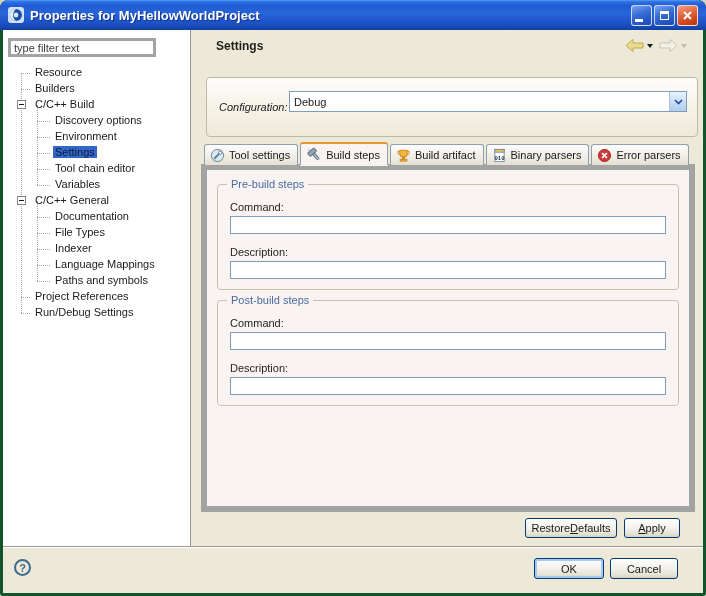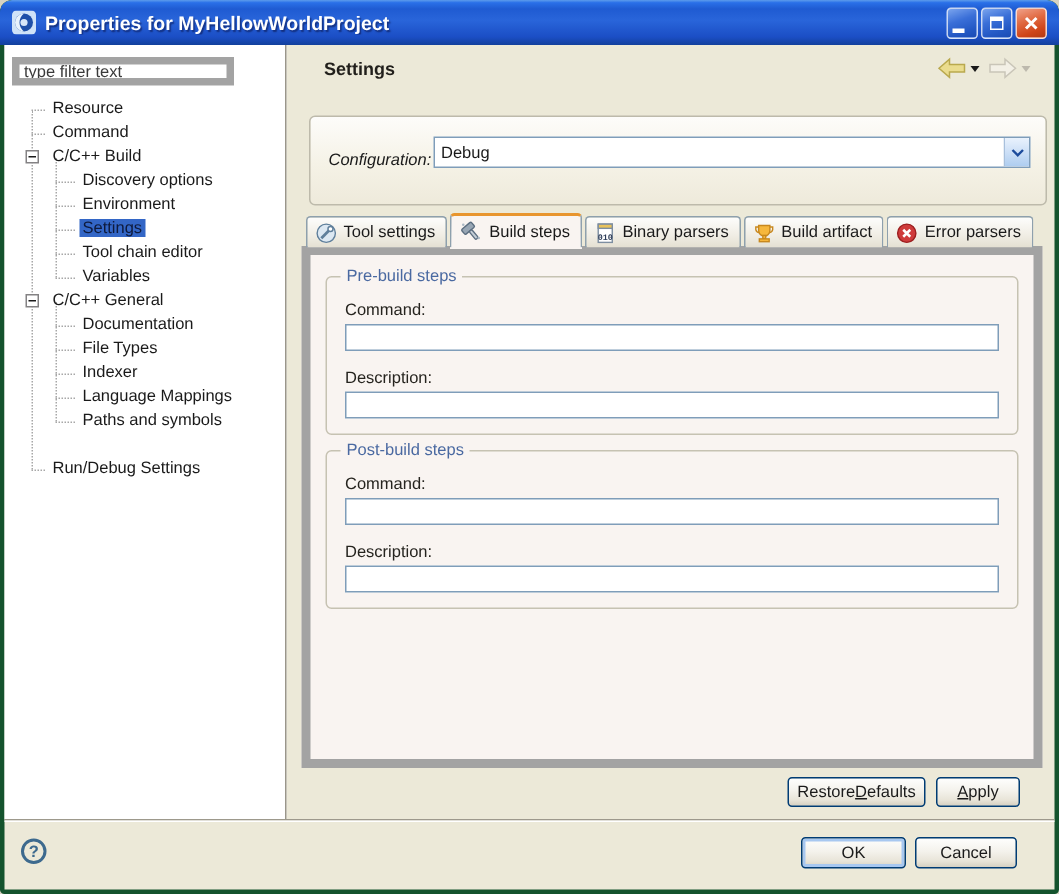--- a/index.html
+++ b/index.html
@@ -26,21 +26,21 @@
   .winbtn.blue{background:linear-gradient(160deg,#7aa4ee 0%,#3a6fd8 40%,#2358c4 75%,#1a4bb4 100%);}
   .winbtn.red{background:linear-gradient(160deg,#f0a088 0%,#e06a42 40%,#cf4418 75%,#b23a12 100%);}
   .glyph-min{position:relative;width:8px;height:3px;background:#fff;align-self:flex-end;margin-bottom:3px;margin-right:6px;}
   .glyph-max{width:9px;height:9px;border:1px solid #fff;border-top:3px solid #fff;}
   
   .body{position:absolute;left:3px;top:30px;right:3px;bottom:3px;background:#ece9d8;}
   
   .left-panel{position:absolute;left:0;top:0;width:188px;height:516px;background:#fff;border-right:1px solid #9a968a;}
   .filter{
     position:absolute;left:5px;top:8px;width:148px;height:19px;
-    border:5px solid #a3a3a3;background:#fff;font:11px "Liberation Sans",sans-serif;color:#3a3a3a;padding:4px 3px;outline:none;
+    border:3px solid #a3a3a3;background:#fff;font:11px "Liberation Sans",sans-serif;color:#3a3a3a;padding:4px 3px;outline:none;
   }
   .tree{position:absolute;left:0;top:34px;right:1px;bottom:0;overflow:hidden;}
   .tline{position:absolute;border-left:1px dotted #a7a7a7;width:0;}
   .tree-item{position:absolute;left:0;right:0;height:16px;line-height:15px;white-space:nowrap;cursor:default;}
   .tree-item .stub{position:absolute;top:8px;border-top:1px dotted #a7a7a7;}
   .tree-item.lvl0 .stub{left:18px;width:9px;}
   .tree-item.lvl1 .stub{left:34px;width:13px;}
   .tree-item.lvl0 .lbl{margin-left:30px;}
   .tree-item.lvl1 .lbl{margin-left:50px;}
   .tree-item .lbl{padding:0 2px;color:#1a1a1a;}
@@ -152,37 +152,38 @@
   <div class="body">
 
     <div class="left-panel">
       <input class="filter" value="type filter text" style="">
       <div class="tree">
         <div class="tline" style="left:18px;top:9px;height:240px;"></div>
         <div class="tline" style="left:34px;top:41px;height:80px;"></div>
         <div class="tline" style="left:34px;top:137px;height:80px;"></div>
 
         <div class="tree-item lvl0" style="top:1px;"><span class="stub"></span><span class="lbl">Resource</span></div>
-        <div class="tree-item lvl0" style="top:17px;"><span class="stub"></span><span class="lbl">Command</span></div>
+        <div class="tree-item lvl0" style="top:17px;"><span class="stub"></span><span class="lbl">Builders</span></div>
         <div class="tree-item lvl0" style="top:33px;"><span class="expander">
               <i></i>
             </span><span class="lbl">C/C++ Build</span></div>
         <div class="tree-item lvl1" style="top:49px;"><span class="stub"></span><span class="lbl">Discovery options</span></div>
         <div class="tree-item lvl1" style="top:65px;"><span class="stub"></span><span class="lbl">Environment</span></div>
         <div class="tree-item lvl1 sel" style="top:81px;"><span class="stub"></span><span class="lbl">Settings</span></div>
         <div class="tree-item lvl1" style="top:97px;"><span class="stub"></span><span class="lbl">Tool chain editor</span></div>
         <div class="tree-item lvl1" style="top:113px;"><span class="stub"></span><span class="lbl">Variables</span></div>
         <div class="tree-item lvl0" style="top:129px;"><span class="expander">
               <i></i>
             </span><span class="lbl">C/C++ General</span></div>
         <div class="tree-item lvl1" style="top:145px;"><span class="stub"></span><span class="lbl">Documentation</span></div>
         <div class="tree-item lvl1" style="top:161px;"><span class="stub"></span><span class="lbl">File Types</span></div>
         <div class="tree-item lvl1" style="top:193px;"><span class="stub"></span><span class="lbl">Language Mappings</span></div>
         <div class="tree-item lvl1" style="top:177px;"><span class="stub"></span><span class="lbl">Indexer</span></div>
         <div class="tree-item lvl1" style="top:209px;"><span class="stub"></span><span class="lbl">Paths and symbols</span></div>
+        <div class="tree-item lvl0" style="top:225px;"><span class="stub"></span><span class="lbl">Project References</span></div>
         <div class="tree-item lvl0" style="top:241px;"><span class="stub"></span><span class="lbl">Run/Debug Settings</span></div>
       </div>
     </div>
 
     <div class="right-panel">
       <div class="page-title">Settings</div>
 
       <div class="nav-arrows">
         <svg width="19" height="15" viewBox="0 0 19 15">
           <path d="M1 7.5 L8 1.5 V5 H18 V10 H8 V13.5 Z" fill="#eadc8e" stroke="#b9a94e"></path>
@@ -221,38 +222,38 @@
               <rect x="3.5" y="2.5" width="9" height="4.5" rx="1" fill="#98a6b4" stroke="#5c6e80"></rect>
               <rect x="7" y="7" width="2.4" height="7.5" rx="1" fill="#c4cdd6" stroke="#5c6e80"></rect>
             </g>
             <circle cx="2.5" cy="3" r="0.9" fill="#aab8c4"></circle>
             <circle cx="13.5" cy="12.5" r="0.9" fill="#aab8c4"></circle>
           </svg>
           <span>Build steps</span>
         </div>
         <div class="tab">
           <svg width="15" height="15" viewBox="0 0 16 16">
-            <rect x="3" y="1.5" width="10" height="13" fill="#fff" stroke="#7d8ea0"></rect>
-            <rect x="3" y="1.5" width="10" height="3" fill="#e8c25a" stroke="#7d8ea0"></rect>
-            <text x="8" y="12.5" font-size="6" font-weight="bold" text-anchor="middle" fill="#2a3a55" font-family="'Liberation Mono',monospace">010</text>
-          </svg>
-          <span>Binary parsers</span>
-        </div>
-        <div class="tab">
-          <svg width="15" height="15" viewBox="0 0 16 16">
             <path d="M4 2.5 h8 v3.5 a4 4 0 0 1 -8 0 Z" fill="#f6b73c" stroke="#c8881e"></path>
             <path d="M4 3.5 H2 v2 a2.5 2.5 0 0 0 2.5 2" fill="none" stroke="#c8881e"></path>
             <path d="M12 3.5 H14 v2 a2.5 2.5 0 0 1 -2.5 2" fill="none" stroke="#c8881e"></path>
             <rect x="7" y="9.5" width="2" height="2.5" fill="#f6b73c" stroke="#c8881e"></rect>
             <rect x="4.5" y="12" width="7" height="2" fill="#f6b73c" stroke="#c8881e"></rect>
           </svg>
           <span>Build artifact</span>
         </div>
         <div class="tab">
           <svg width="15" height="15" viewBox="0 0 16 16">
+            <rect x="3" y="1.5" width="10" height="13" fill="#fff" stroke="#7d8ea0"></rect>
+            <rect x="3" y="1.5" width="10" height="3" fill="#e8c25a" stroke="#7d8ea0"></rect>
+            <text x="8" y="12.5" font-size="6" font-weight="bold" text-anchor="middle" fill="#2a3a55" font-family="'Liberation Mono',monospace">010</text>
+          </svg>
+          <span>Binary parsers</span>
+        </div>
+        <div class="tab">
+          <svg width="15" height="15" viewBox="0 0 16 16">
             <circle cx="8" cy="8" r="6.5" fill="#cf3b3b" stroke="#9c1f1f"></circle>
             <path d="M5.5 5.5 L10.5 10.5 M10.5 5.5 L5.5 10.5" stroke="#fff" stroke-width="1.8" fill="none"></path>
           </svg>
           <span>Error parsers</span>
         </div>
       </div>
 
       <div class="tab-panel">
         <div class="group">
           <span class="group-title">Pre-build steps</span>

